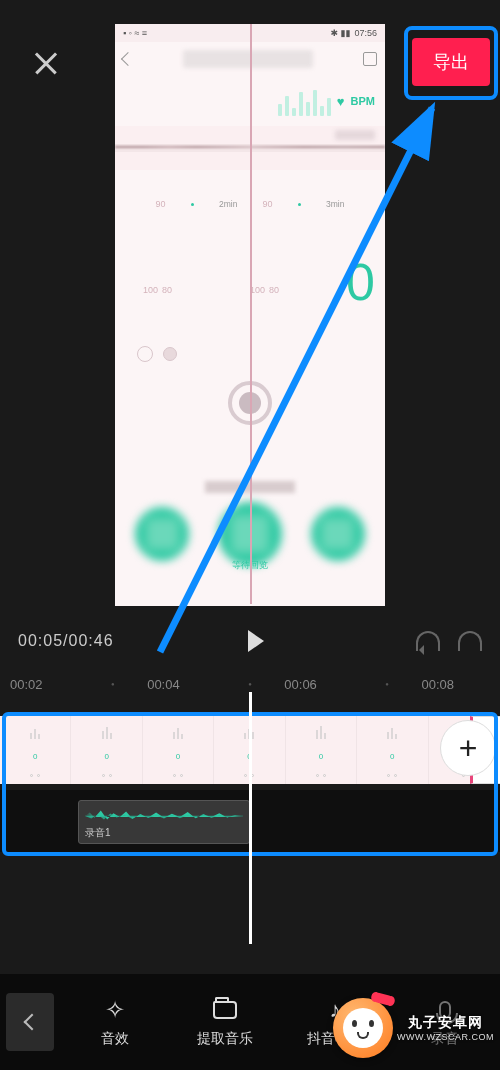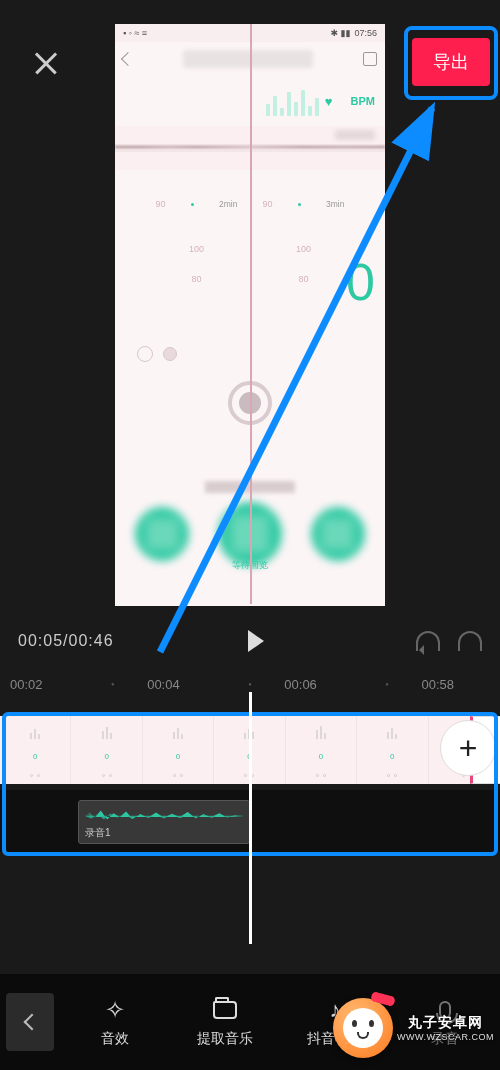--- a/index.html
+++ b/index.html
@@ -18,34 +18,34 @@
 .pv-status { height: 18px; background: #f8edef; display: flex; align-items: center; justify-content: space-between; padding: 0 8px; font-size: 9px; color: #555; }
 .pv-header { height: 34px; display: flex; align-items: center; justify-content: space-between; padding: 0 8px; }
 .pv-back { width: 10px; height: 10px; border-left: 1.5px solid #999; border-bottom: 1.5px solid #999; transform: rotate(45deg); }
 .pv-title-blur { width: 130px; height: 18px; background: #e8e2e3; border-radius: 3px; filter: blur(2px); }
 .pv-share { width: 14px; height: 14px; border: 1.5px solid #999; border-radius: 2px; }
 
 .bpm-row { height: 50px; display: flex; justify-content: flex-end; align-items: center; padding: 0 10px; gap: 6px; }
 .bpm-bars { display: flex; gap: 3px; align-items: flex-end; height: 30px; }
 .bpm-bar { width: 4px; background: #c1efe1; border-radius: 1px; }
 .heart { color: #2ec9a3; font-size: 13px; }
-.bpm-lbl { color: #2ec9a3; font-size: 11px; font-weight: bold; margin-left: 12px; }
+.bpm-lbl { color: #2ec9a3; font-size: 11px; font-weight: bold; }
 
 .chart-strip { height: 44px; position: relative; background: linear-gradient(to bottom, #fbeff1 40%, #f3e6e8 40%, #f3e6e8 60%, #fbeff1 60%); }
 .chart-line { position: absolute; top: 20px; left: 0; right: 0; height: 2px; background: linear-gradient(90deg, #b09298 10%, #c4a7ad 20%, #b09298 30%, #d0b8bd 50%, #b09298 70%, #b8a0a5 85%, #b09298 100%); filter: blur(1px); }
 .chart-blur { position: absolute; top: 4px; right: 10px; width: 40px; height: 10px; background: #e5d8db; filter: blur(2px); border-radius: 2px; }
 
 .ruler-area { height: 68px; display: flex; padding: 4px 28px; }
 .ruler-col { flex: 1; display: flex; align-items: center; justify-content: space-around; }
 .tick { font-size: 9px; color: #d4b3bb; }
 .time-lbl { font-size: 8.5px; color: #999; }
 .dot-sm { width: 3px; height: 3px; background: #2ec9a3; border-radius: 50%; }
 
 .ruler2 { height: 98px; display: flex; padding: 6px 28px 0; position: relative; }
-.ruler2-col { flex: 1; display: flex; flex-direction: column; align-items: center; gap: 20px; }
+.ruler2-col { flex: 1; display: flex; flex-direction: row; align-items: center; gap: 4px; }
 .big-zero { position: absolute; right: 10px; top: 14px; font-size: 52px; color: #2ec9a3; font-weight: 300; }
 
 .circles-row { height: 36px; display: flex; align-items: center; padding-left: 22px; gap: 10px; }
 .c-open { width: 16px; height: 16px; border: 1.5px solid #d9c6cb; border-radius: 50%; }
 .c-filled { width: 14px; height: 14px; border: 1.5px solid #d9c6cb; border-radius: 50%; background: #e8d9dc; }
 
 .record-btn { height: 62px; display: flex; justify-content: center; align-items: center; }
 .rec-outer { width: 44px; height: 44px; border: 4px solid #d9cbd0; border-radius: 50%; display: flex; align-items: center; justify-content: center; }
 .rec-inner { width: 22px; height: 22px; background: #cabbc1; border-radius: 50%; }
 
@@ -220,21 +220,21 @@
 </div>
 
 <div class="timeline">
   <div class="time-markers">
     <div class="tm">00:02</div>
     <div class="tm-dot">●</div>
     <div class="tm">00:04</div>
     <div class="tm-dot">●</div>
     <div class="tm">00:06</div>
     <div class="tm-dot">●</div>
-    <div class="tm">00:58</div>
+    <div class="tm">00:08</div>
   </div>
 </div>
 
 <div class="video-track">
   <div class="frame">
     <div class="f-top">
         <div class="f-bar" style="height:6px"></div>
         <div class="f-bar" style="height:10px"></div>
         <div class="f-bar" style="height:5px"></div>
       </div>

